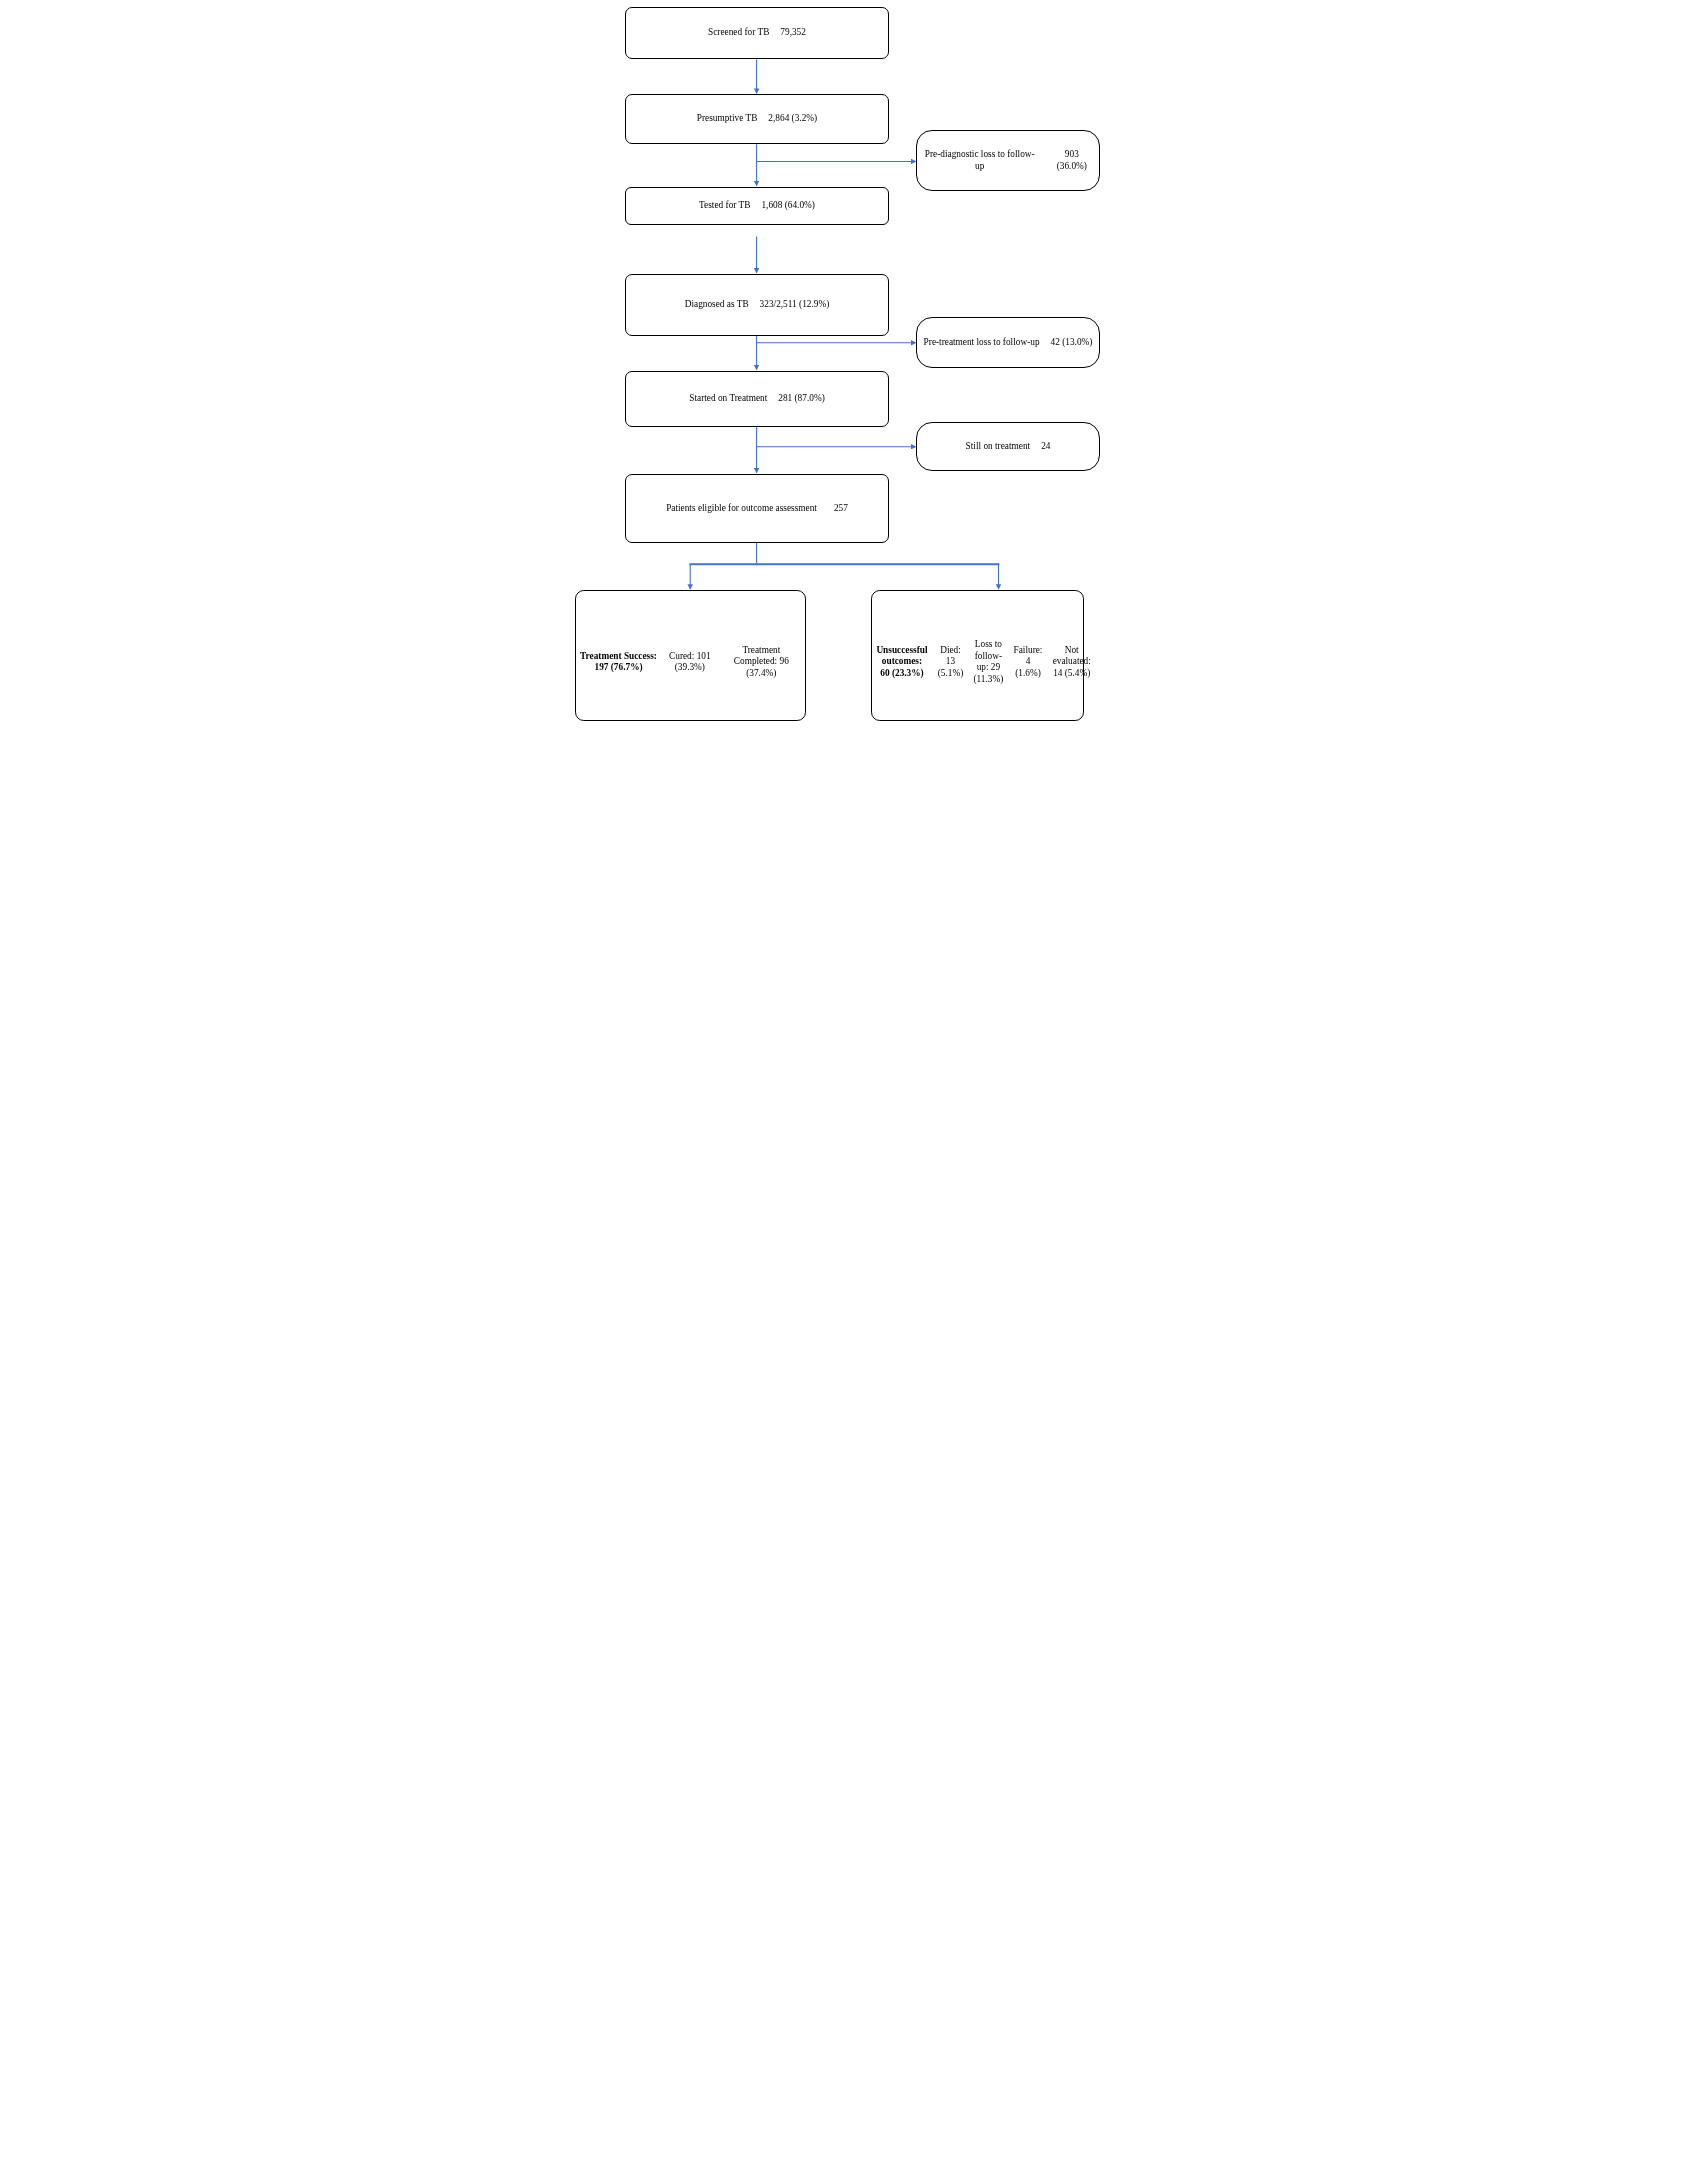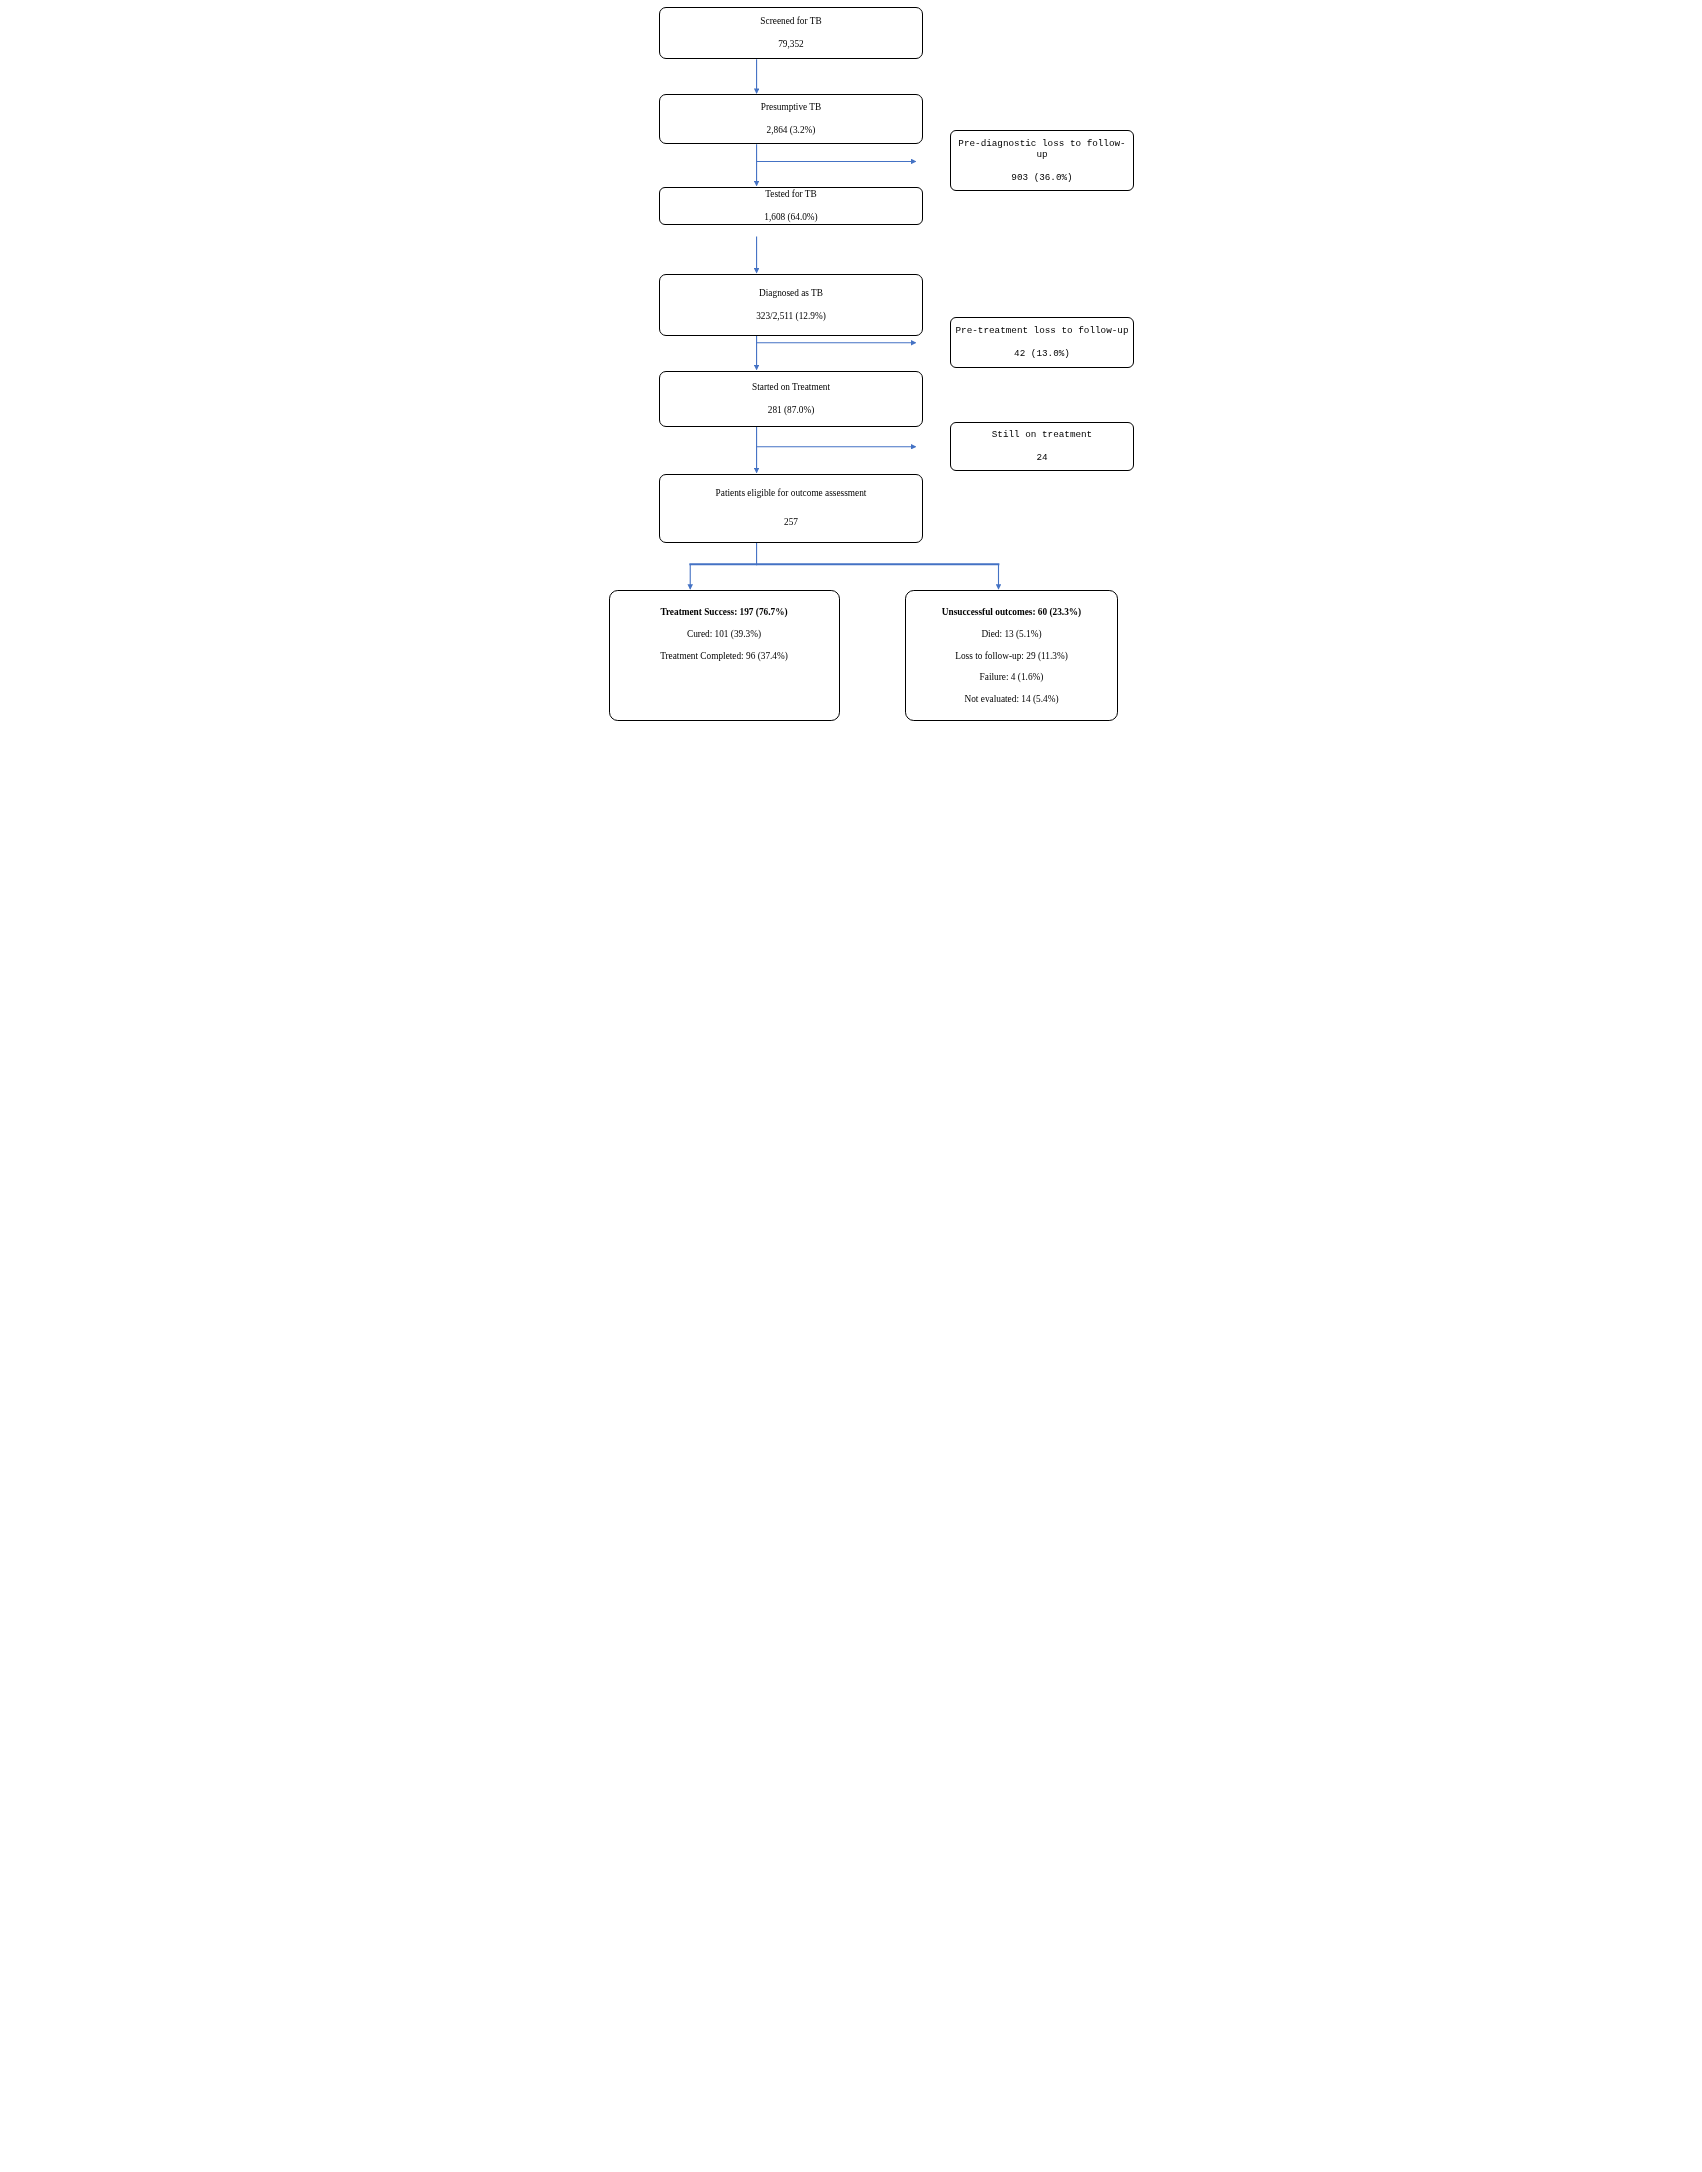--- a/index.html
+++ b/index.html
@@ -30,32 +30,31 @@
   .c.thick {
     stroke-width: 4.5;
   }
   .box {
     position: absolute;
     box-sizing: border-box;
     background: #ffffff;
     border: 1.3px solid #000000;
     border-radius: 7px;
     display: flex;
-    flex-direction: column;
+    flex-direction: row;
     align-items: center;
     justify-content: center;
     text-align: center;
     font-size: 9.3px;
     line-height: 1.25;
     gap: 11px;
     padding: 2.7px 4.4px;
-    margin-left: 34px;
   }
   .box.tall { gap: 17px; }
-  .side-box { border-radius: 6px; font-family: Liberation Mono, monospace; }
+  .side-box { border-radius: 16px; }
   .outcome-box {
     border-radius: 8.8px;
     justify-content: flex-start;
     padding-top: 16px;
     gap: 10.2px;
   }
   .outcome-header { font-weight: bold; }
   .line { display: block; }
 </style>
 </head>

